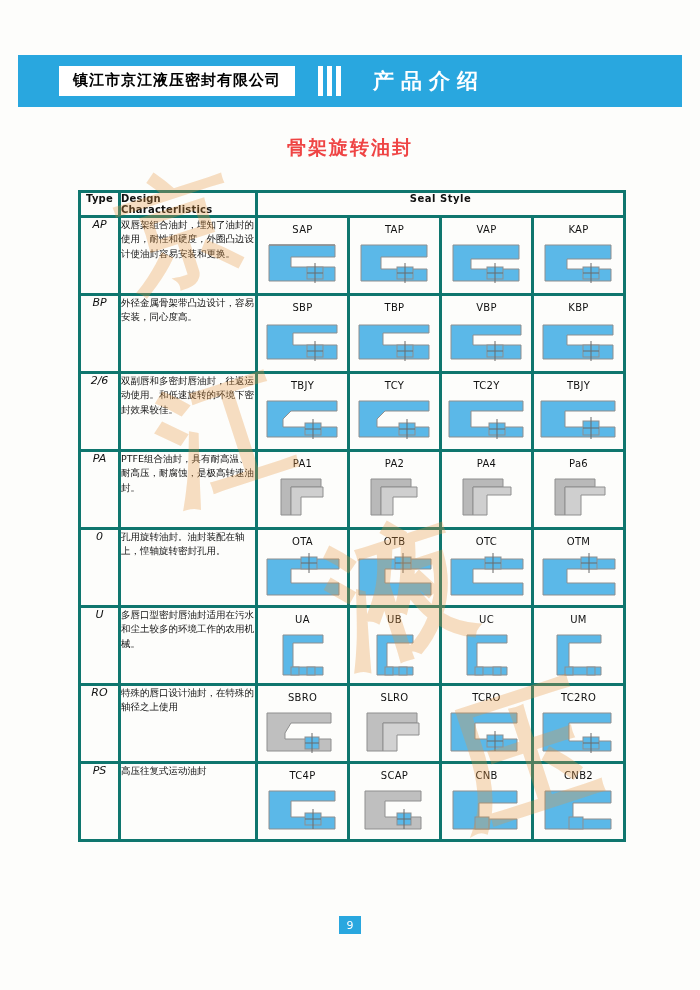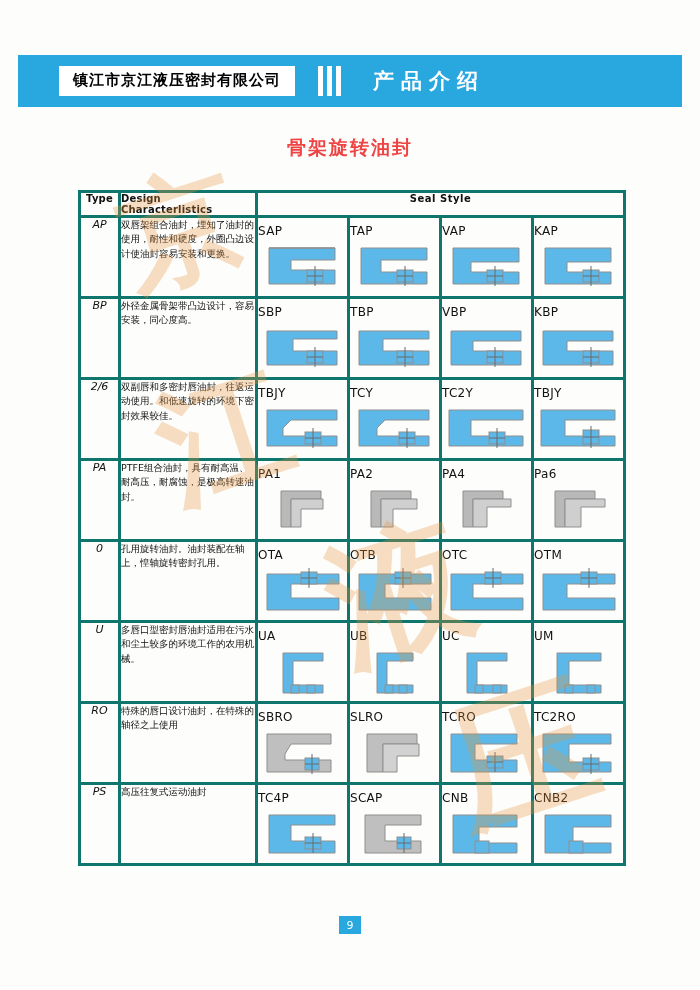--- a/index.html
+++ b/index.html
@@ -157,23 +157,23 @@
     color: #111;
     padding: 8px 7px;
     vertical-align: middle;
   }
   .style-cell {
     padding: 0;
     vertical-align: top;
   }
   .style-label {
     font-family: "DejaVu Sans", sans-serif;
-    font-size: 12px;
+    font-size: 10px;
     color: #111;
-    text-align: left;
+    text-align: center;
     padding-top: 6px;
     padding-bottom: 2px;
     letter-spacing: 0.3px;
   }
   .style-art {
     height: 56px;
     display: block;
     margin: 0 auto;
   }
   .style-art svg { display: block; margin: 0 auto; }

